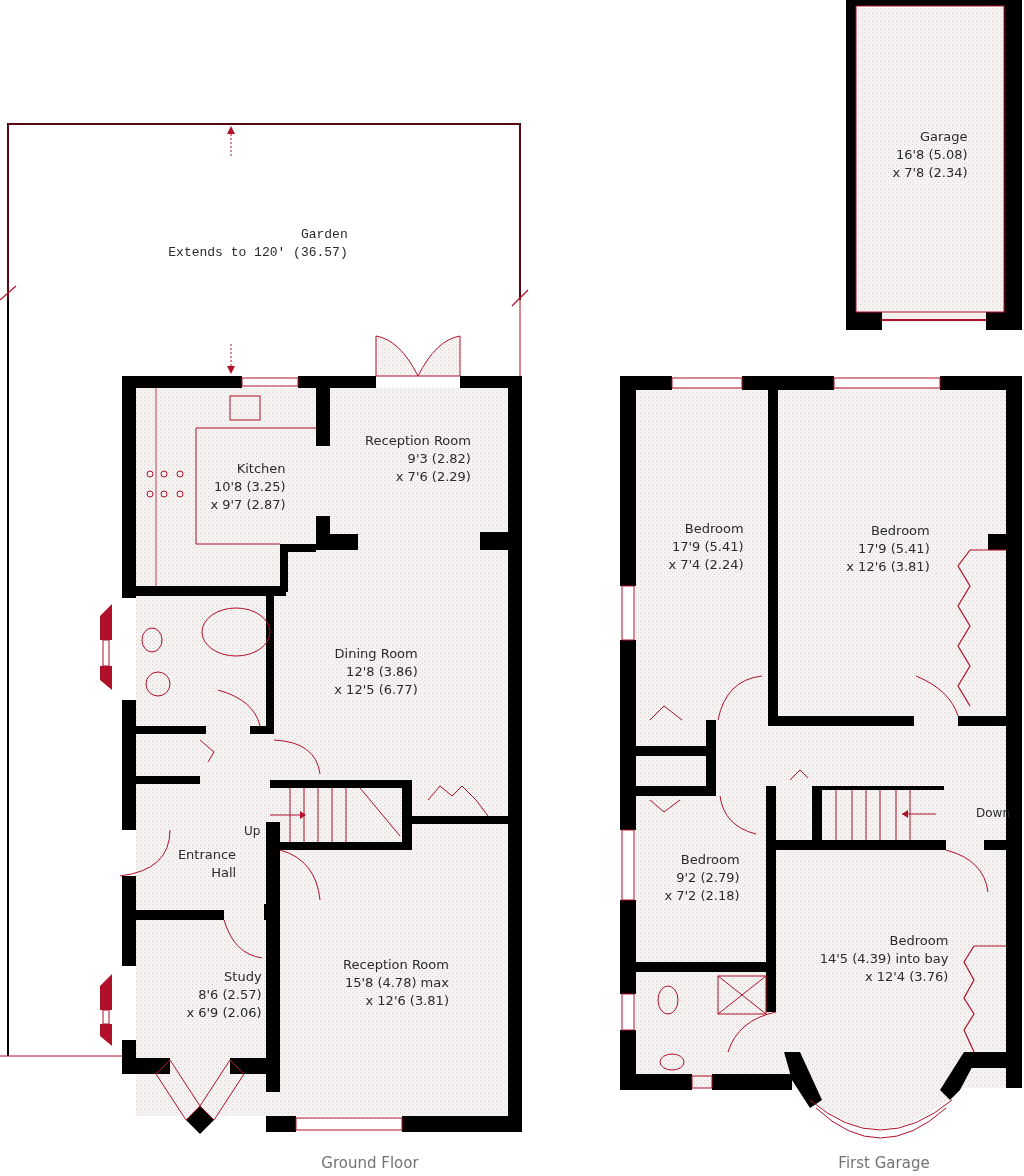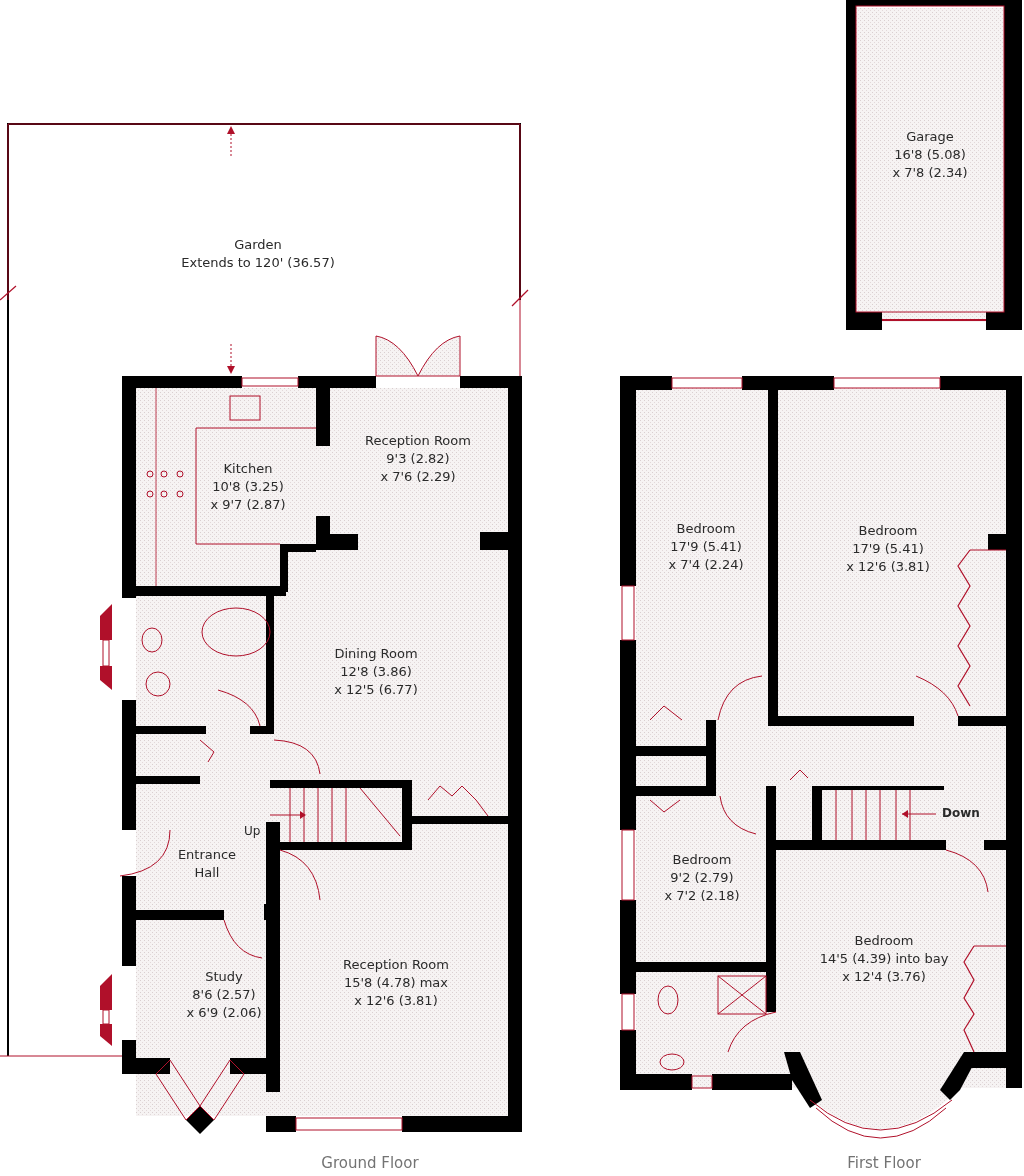--- a/index.html
+++ b/index.html
@@ -1,18 +1,18 @@
 <!DOCTYPE html>
 <html><head>
   <meta charset="utf-8">
   <style>
     html, body { margin: 0; padding: 0; background: #ffffff; }
     body { width: 1024px; height: 1176px; position: relative; overflow: hidden; font-family: "DejaVu Sans", sans-serif; }
     svg.plan { position: absolute; left: 0; top: 0; }
-    .lbl { position: absolute; text-align: center; color: #2a2a2a; font-size: 13px; line-height: 18px; white-space: nowrap; transform: translateX(-50%); }
+    .lbl { position: absolute; text-align: right; color: #2a2a2a; font-size: 13px; line-height: 18px; white-space: nowrap; transform: translateX(-50%); }
     .lbl span { display: block; }
     .floor-title { position: absolute; font-size: 15px; color: #737373; transform: translateX(-50%); white-space: nowrap; }
     .small { position: absolute; font-size: 12px; color: #2a2a2a; white-space: nowrap; }
   </style>
 </head>
 <body>
 
 <svg class="plan" width="1024" height="1176" viewBox="0 0 1024 1176">
   <defs>
     <pattern id="dots" width="4" height="4" patternUnits="userSpaceOnUse">
@@ -210,21 +210,21 @@
     <rect x="692" y="1076" width="20" height="12" fill="none" stroke="#b0102a" stroke-width="1"></rect>
   </g>
 </svg>
 
 <div class="lbl" style="left:930px; top:128px;">
   <span>Garage</span>
   <span>16'8 (5.08)</span>
   <span>x 7'8 (2.34)</span>
 </div>
 
-<div class="lbl" style="left:258px; top:236px;">
+<div class="lbl" style="left:258px; top:226px;font-family:Liberation Mono, monospace;">
   <span>Garden</span>
   <span>Extends to 120' (36.57)</span>
 </div>
 
 <div class="lbl" style="left:248px; top:460px;">
   <span>Kitchen</span>
   <span>10'8 (3.25)</span>
   <span>x 9'7 (2.87)</span>
 </div>
 
@@ -266,27 +266,27 @@
   <span>17'9 (5.41)</span>
   <span>x 7'4 (2.24)</span>
 </div>
 
 <div class="lbl" style="left:888px; top:522px;">
   <span>Bedroom</span>
   <span>17'9 (5.41)</span>
   <span>x 12'6 (3.81)</span>
 </div>
 
-<div class="small" style="left:942px; top:806px;font-weight:bold;">Down</div>
+<div class="small" style="left:976px; top:806px;">Down</div>
 
 <div class="lbl" style="left:702px; top:851px;">
   <span>Bedroom</span>
   <span>9'2 (2.79)</span>
   <span>x 7'2 (2.18)</span>
 </div>
 
 <div class="lbl" style="left:884px; top:932px;">
   <span>Bedroom</span>
   <span>14'5 (4.39) into bay</span>
   <span>x 12'4 (3.76)</span>
 </div>
 
-<div class="floor-title" style="left:884px; top:1154px;">First Floor</div>
+<div class="floor-title" style="left:884px; top:1154px;">First Garage</div>
 
 </body></html>

